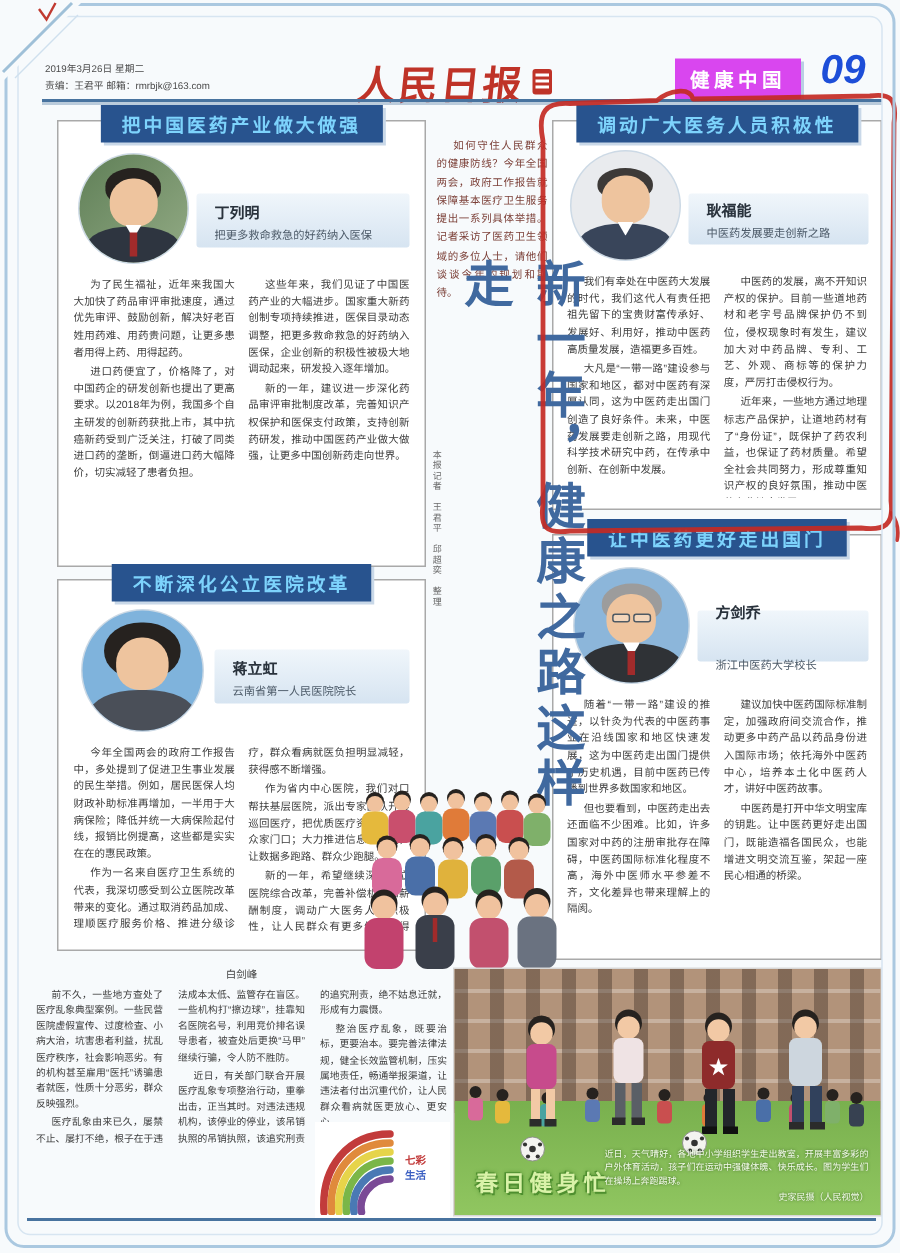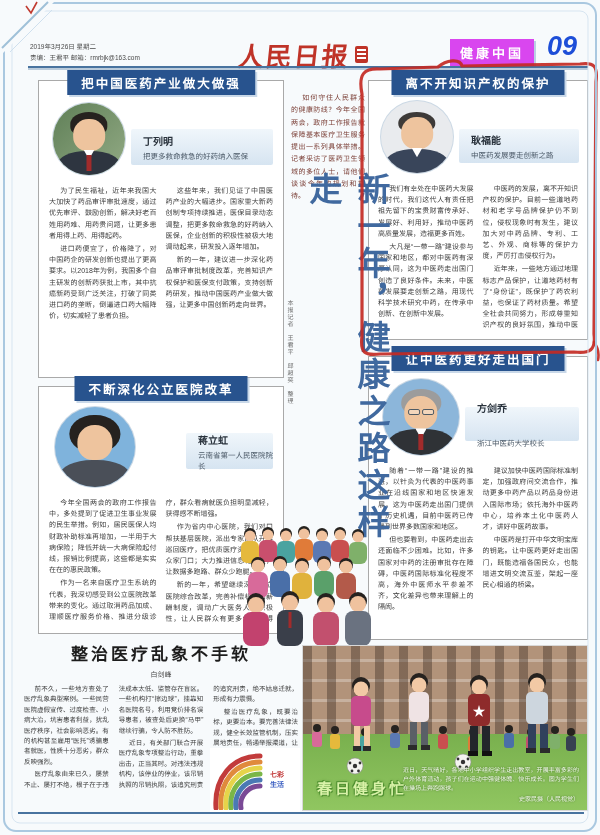--- a/index.html
+++ b/index.html
@@ -17,21 +17,21 @@
   .masthead-seal::after{content:"";position:absolute;left:2px;top:3px;right:2px;height:2px;
       background:#fff;box-shadow:0 4px 0 #fff,0 8px 0 #fff;}
   .edition-box{left:450px;top:39px;background:#d946ef;color:#fff;font-size:13px;font-weight:bold;
       letter-spacing:3px;padding:4px 10px;box-shadow:2px 2px 0 #b9cfe4;}
   .page-num{left:547px;top:31px;font-size:27px;font-weight:bold;font-style:italic;color:#1d4ed8;}
   .head-rule{left:28px;top:66px;width:560px;height:2px;background:#48739f;
       box-shadow:0 2px 0 rgba(72,115,159,.35);}
   
   .article{border:1px solid #a9a9a9;background:#fff;}
   .titlebar{position:absolute;top:-11px;left:50%;transform:translateX(-50%);
-      background:#28538e;color:#ffffff;font-size:12.5px;font-weight:bold;letter-spacing:2px;
+      background:#28538e;color:#7dd3fc;font-size:12.5px;font-weight:bold;letter-spacing:2px;
       padding:3px 14px;white-space:nowrap;box-shadow:2px 2px 0 #c9d8e8;}
   .infobar{position:absolute;background:linear-gradient(#f0f6fb,#d6e4f1);border-radius:2px;
       display:flex;flex-direction:column;justify-content:center;padding-left:12px;}
   .p-name{font-size:10px;font-weight:bold;color:#29323c;}
   .p-role{font-size:7.5px;color:#4c5a68;margin-top:2px;}
   .bodytext{position:absolute;column-gap:9px;font-size:7px;line-height:1.6;color:#3c3c3c;
       text-align:justify;overflow:hidden;}
   .bodytext p{margin:0 0 2px;text-indent:1.6em;}
   .cols2{column-count:2;}
   
@@ -138,21 +138,21 @@
   </div>
   <div class="bodytext cols2" style="left:10px;right:10px;top:104px;bottom:8px;">
       <p>为了民生福祉，近年来我国大大加快了药品审评审批速度，通过优先审评、鼓励创新，解决好老百姓用药难、用药贵问题，让更多患者用得上药、用得起药。</p>
       <p>进口药便宜了，价格降了，对中国药企的研发创新也提出了更高要求。以2018年为例，我国多个自主研发的创新药获批上市，其中抗癌新药受到广泛关注，打破了同类进口药的垄断，倒逼进口药大幅降价，切实减轻了患者负担。</p>
       <p>这些年来，我们见证了中国医药产业的大幅进步。国家重大新药创制专项持续推进，医保目录动态调整，把更多救命救急的好药纳入医保，企业创新的积极性被极大地调动起来，研发投入逐年增加。</p>
       <p>新的一年，建议进一步深化药品审评审批制度改革，完善知识产权保护和医保支付政策，支持创新药研发，推动中国医药产业做大做强，让更多中国创新药走向世界。</p>
     </div>
 </section>
 
 <section class="abs article" style="left:368px;top:80px;width:218px;height:258px;">
-  <div class="titlebar">离不开知识产权的保护</div>
+  <div class="titlebar">调动广大医务人员积极性</div>
   <div class="portrait v2" style="left:12px;top:20px;width:72px;height:72px;">
     <span class="p-hair"></span>
     <span class="p-face"></span>
     <span class="p-body"></span>
     <span class="p-collar"></span>
   </div>
   <div class="infobar" style="left:90px;right:8px;top:48px;height:34px;">
     <span class="p-name">耿福能</span>
     <span class="p-role">中医药发展要走创新之路</span>
   </div>
@@ -164,21 +164,21 @@
     </div>
 </section>
 
 <section class="abs article" style="left:38px;top:386px;width:244px;height:246px;">
   <div class="titlebar">不断深化公立医院改革</div>
   <div class="portrait v3" style="left:16px;top:20px;width:80px;height:80px;">
     <span class="p-hair"></span>
     <span class="p-face"></span>
     <span class="p-body"></span>
   </div>
-  <div class="infobar" style="left:104px;right:10px;top:46px;height:36px;margin-left:43px;">
+  <div class="infobar" style="left:104px;right:10px;top:46px;height:36px;">
     <span class="p-name">蒋立虹</span>
     <span class="p-role">云南省第一人民医院院长</span>
   </div>
   <div class="bodytext cols2" style="left:10px;right:10px;top:110px;bottom:8px;">
       <p>今年全国两会的政府工作报告中，多处提到了促进卫生事业发展的民生举措。例如，居民医保人均财政补助标准再增加，一半用于大病保险；降低并统一大病保险起付线，报销比例提高，这些都是实实在在的惠民政策。</p>
       <p>作为一名来自医疗卫生系统的代表，我深切感受到公立医院改革带来的变化。通过取消药品加成、理顺医疗服务价格、推进分级诊疗，群众看病就医负担明显减轻，获得感不断增强。</p>
       <p>作为省内中心医院，我们对口帮扶基层医院，派出专家团队开展巡回医疗，把优质医疗资源送到群众家门口；大力推进信息化建设，让数据多跑路、群众少跑腿。</p>
       <p>新的一年，希望继续深化公立医院综合改革，完善补偿机制和薪酬制度，调动广大医务人员积极性，让人民群众有更多健康获得感。</p>
     </div>
 </section>
@@ -296,21 +296,20 @@
       </g>
     <g>
         <circle cx="120" cy="79" r="9" fill="#26221f"></circle>
         <circle cx="120" cy="82" r="8" fill="#f0c29e"></circle>
         <rect x="107" y="89" width="26" height="35" rx="8" fill="#6a7280"></rect>
       </g>
   </g>
 </svg>
 
 <section class="abs a5">
-  <h2 class="a5-title">整治医疗乱象不手软</h2>
   <div class="a5-author">白剑峰</div>
   <div class="a5-body">
       <p>前不久，一些地方查处了医疗乱象典型案例。一些民营医院虚假宣传、过度检查、小病大治，坑害患者利益，扰乱医疗秩序，社会影响恶劣。有的机构甚至雇用“医托”诱骗患者就医，性质十分恶劣，群众反映强烈。</p>
       <p>医疗乱象由来已久，屡禁不止、屡打不绝，根子在于违法成本太低、监管存在盲区。一些机构打“擦边球”，挂靠知名医院名号，利用竞价排名误导患者，被查处后更换“马甲”继续行骗，令人防不胜防。</p>
       <p>近日，有关部门联合开展医疗乱象专项整治行动，重拳出击，正当其时。对违法违规机构，该停业的停业，该吊销执照的吊销执照，该追究刑责的追究刑责，绝不姑息迁就，形成有力震慑。</p>
       <p>整治医疗乱象，既要治标，更要治本。要完善法律法规，健全长效监管机制，压实属地责任，畅通举报渠道，让违法者付出沉重代价，让人民群众看病就医更放心、更安心。</p>
     </div>
 </section>
 
 <div class="abs rainbow-wrap">

